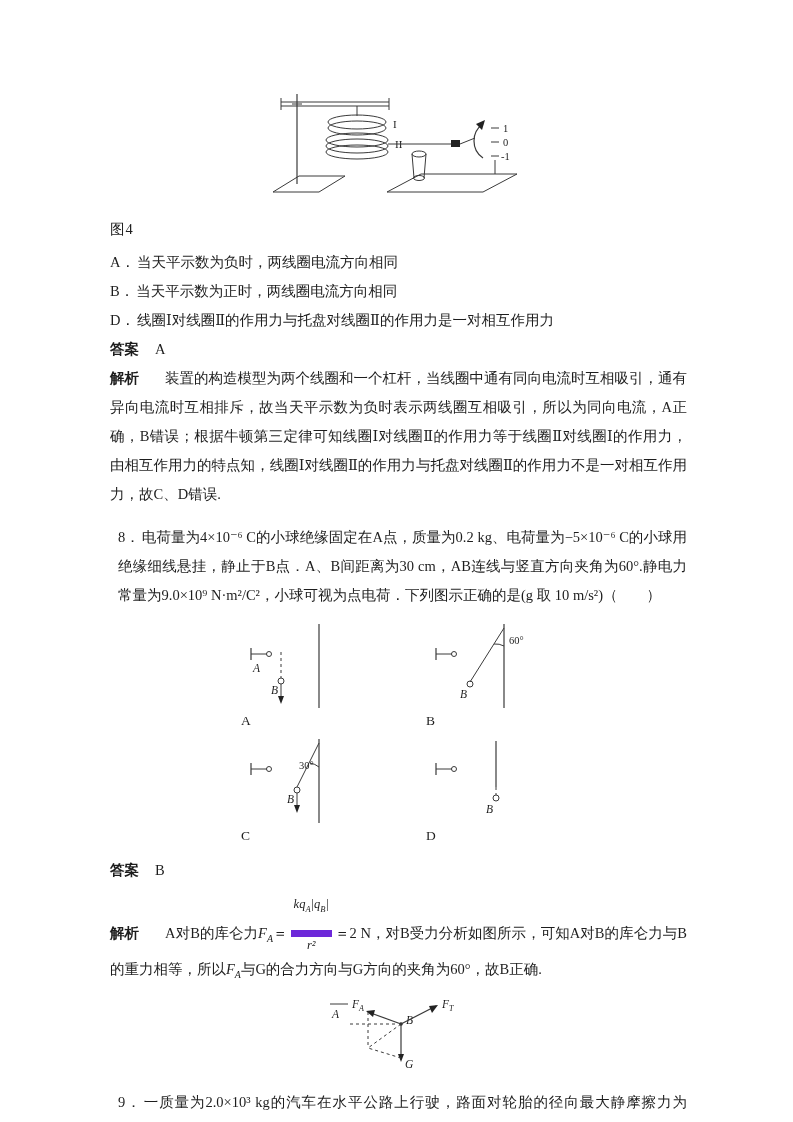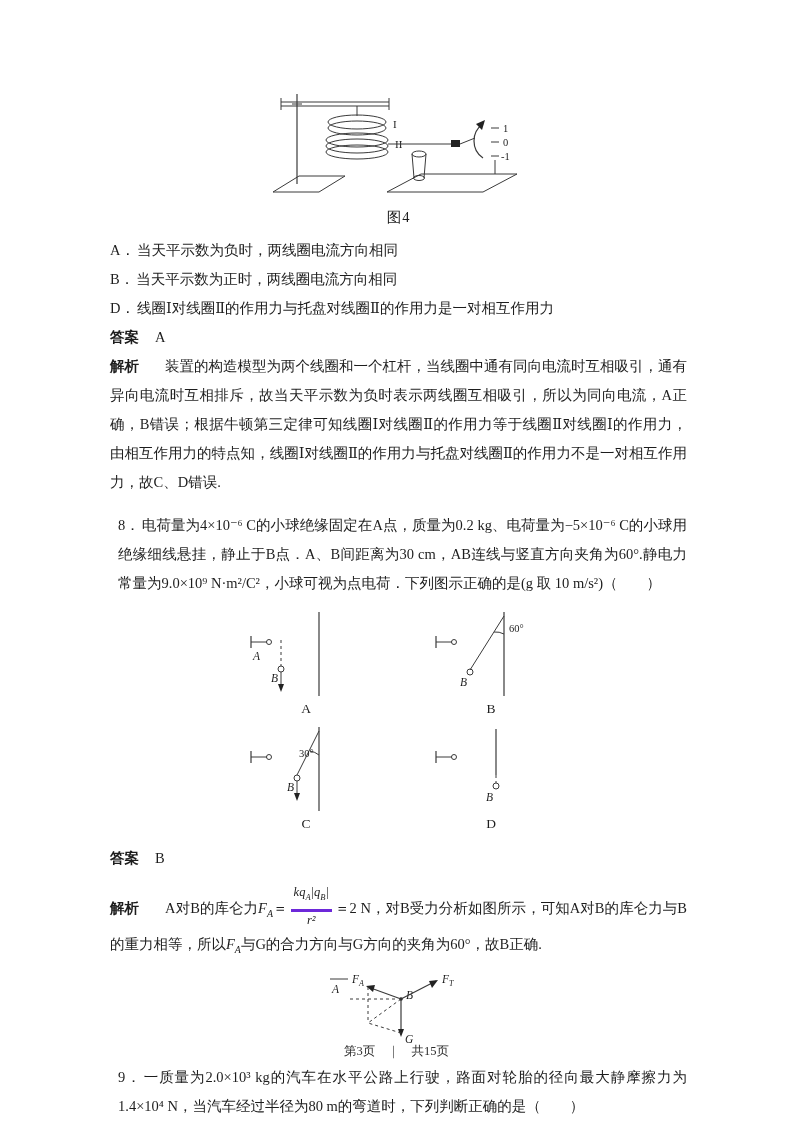--- a/index.html
+++ b/index.html
@@ -10,21 +10,21 @@
     margin:0 auto;
     background:#ffffff;
     font-family:"Liberation Serif","DejaVu Serif",serif;
     font-size:14.5px;
     color:#1d1d1d;
     overflow:hidden;
   }
   .content { padding:86px 106px 0 110px; }
 
   .fig-top { width:260px; margin:0 auto; }
-  .fig-caption { text-align:center; margin-top:2px; line-height:22px; letter-spacing:1px; }
+  .fig-caption { margin-top:14px; line-height:22px; letter-spacing:1px; }
 
   .options { margin-top:8px; }
   .option-row { line-height:29px; }
   .opt-label { margin-right:2px; }
 
   .answer-row { line-height:29px; }
   .kw { font-weight:bold; margin-right:16px; }
   .ans-val { letter-spacing:0.5px; }
 
   .para { line-height:29px; text-align:justify; }
@@ -32,30 +32,30 @@
 
   .q-para { line-height:29px; text-align:justify; margin-top:14px;margin-left:8px; }
   .q-num { margin-right:2px; }
 
   .diagram-grid {
     width:330px; margin:10px auto 0;
     display:grid; grid-template-columns:1fr 1fr;
     column-gap:40px; row-gap:6px;
     justify-items:center;
   }
-  .diagram { text-align:center; }
+  .diagram { text-align:left; }
   .diag-label { line-height:16px; font-size:13.5px; margin-top:1px; }
 
   .para2 { margin-top:12px; line-height:30px; }
   .frac {
     display:inline-block; vertical-align:-0.9em;
     text-align:center; font-size:12.5px; line-height:1.15;
     margin:0 3px;
   }
-  .frac .num { display:block; border-bottom:3px solid #6d28d9; padding:0 3px 7px; }
+  .frac .num { display:block; border-bottom:7px solid #6d28d9; padding:0 3px 16px; }
   .frac .den { display:block; padding-top:1px; }
   .var { font-style:italic; font-family:"Liberation Serif","DejaVu Serif",serif; }
   sub.var { font-size:0.68em; }
 
   .force-fig { width:150px; margin:4px auto 0; }
 
   .footer {
     position:absolute; left:0; bottom:62px; width:100%;
     text-align:center; font-size:12.5px; color:#2a2a2a;
   }
@@ -246,16 +246,13 @@
         <line class="sdash" x1="77" y1="30" x2="44" y2="54"></line>
       </svg>
     </div>
 
     <p class="q-para" style="margin-top:10px;">
       <span class="q-num">9．</span><span>一质量为2.0×10³ kg的汽车在水平公路上行驶，路面对轮胎的径向最大静摩擦力为1.4×10⁴ N，当汽车经过半径为80 m的弯道时，下列判断正确的是（　　）</span>
     </p>
 
   </div>
 
-  <div class="footer">
-    <span>第3页</span><span class="sep">｜</span><span>共15页</span>
-  </div>
 </div>
 
 </body></html>

